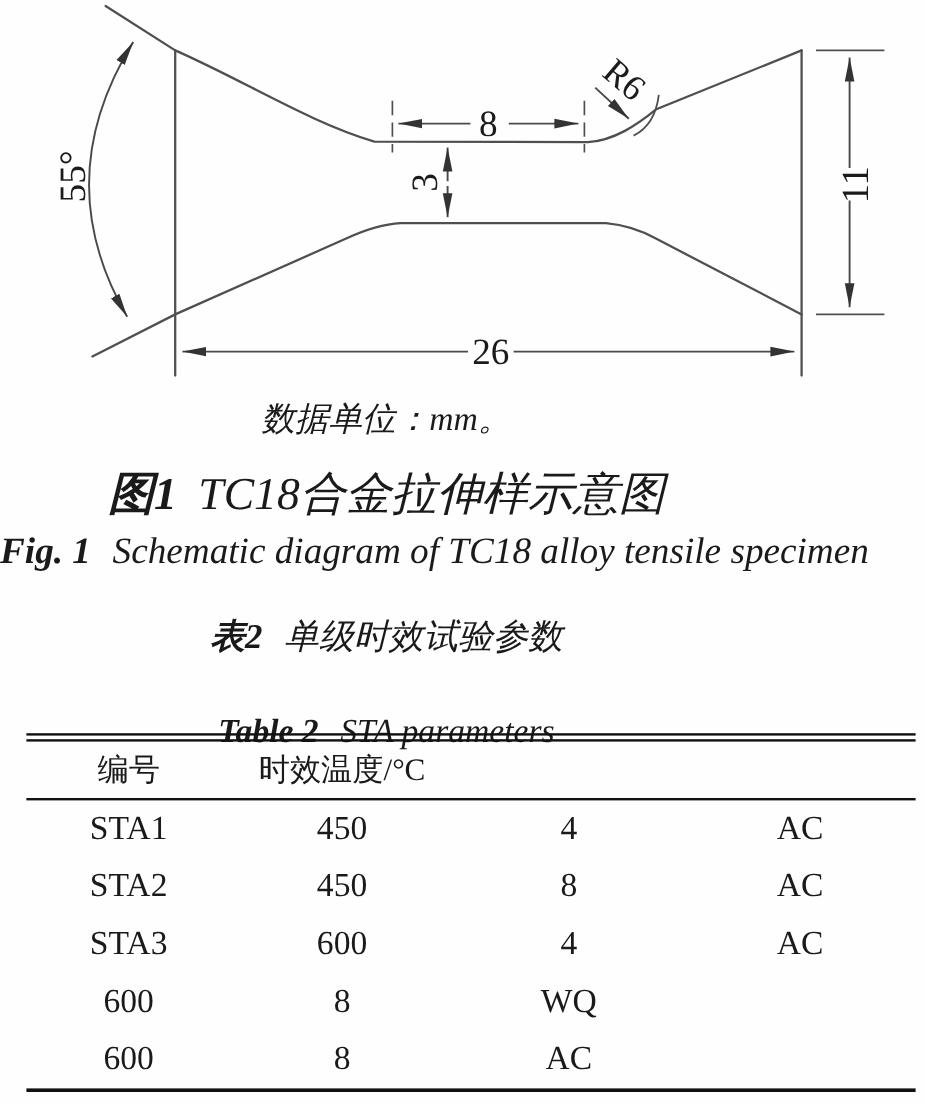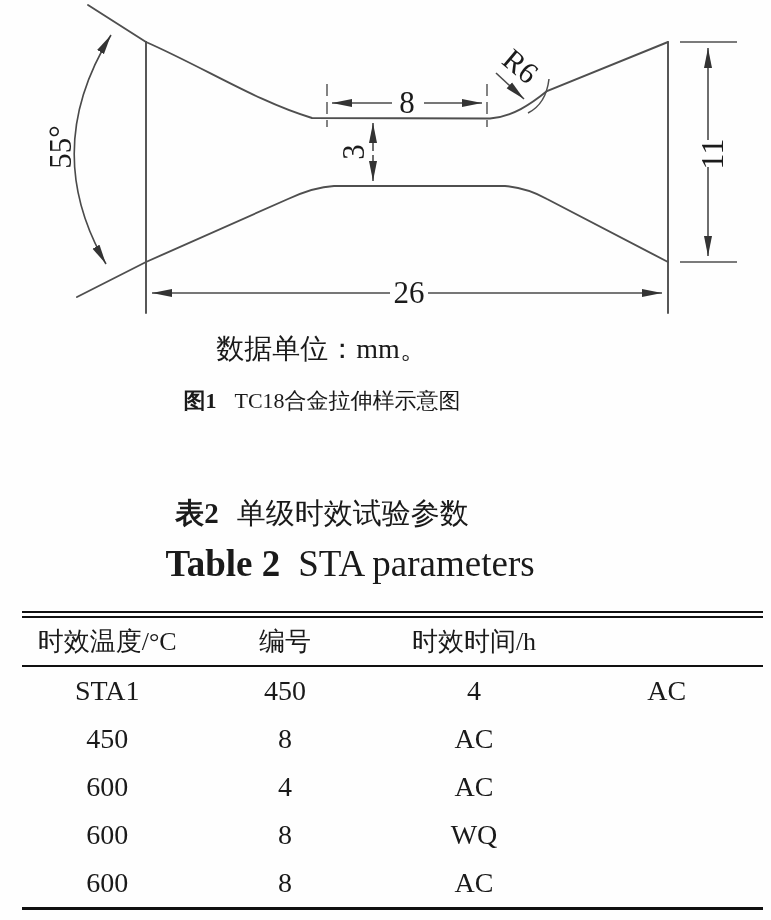--- a/index.html
+++ b/index.html
@@ -1,26 +1,26 @@
 <!DOCTYPE html>
 <html><head>
 <meta charset="utf-8">
 <style>
   html,body{margin:0;padding:0;background:#ffffff;}
   .page{
     position:relative;width:771px;height:920px;background:#fefefe;overflow:hidden;
     font-family:"Liberation Serif","DejaVu Serif",serif;color:#1a1a1a;
   }
   .diagram{position:absolute;left:0;top:0;}
-  .centered{position:absolute;left:0;width:644px;text-align:center;white-space:nowrap;}
+  .centered{position:absolute;left:0;width:644px;text-align:center;white-space:nowrap;font-style:italic;}
   .unit-note{top:330px;font-size:28px;}
-  .cap-cn{top:386px;font-size:22px;}
+  .cap-cn{top:386px;font-size:38px;}
   .cap-en{top:441px;font-size:31px;}
-  .ttl-cn{top:494px;font-size:29px;}
-  .ttl-en{top:542px;font-size:37px;margin-left:28px;}
+  .ttl-cn{top:511px;font-size:29px;}
+  .ttl-en{top:594px;font-size:28px;}
   .lbl{font-weight:700;margin-right:18px;}
   .tbl{
     position:absolute;left:22px;top:611px;width:741px;
     border-top:7px double #111;border-bottom:3px solid #111;
   }
   .trow{display:grid;grid-template-columns:23% 25% 26% 26%;align-items:center;}
   .thead{height:47px;border-bottom:2px solid #111;font-size:26px;}
   .tdata{height:48px;font-size:28px;}
   .cell{text-align:center;line-height:1;}
   svg text{fill:#1b1b1b;font-family:"Liberation Serif","DejaVu Serif",serif;}
@@ -73,46 +73,50 @@
     <text x="723" y="154" font-size="32" text-anchor="middle" transform="rotate(-90 723 154)">11</text>
     <text x="514" y="74" font-size="30" text-anchor="middle" transform="rotate(40 514 74)">R6</text>
     <text x="71" y="147" font-size="31" text-anchor="middle" transform="rotate(-90 71 147)">55°</text>
   </svg>
 
   <div class="centered unit-note">数据单位：mm。</div>
 
   <div class="centered cap-cn">
     <span class="lbl">图1</span><span>TC18合金拉伸样示意图</span>
   </div>
+  <div class="centered cap-en">
+    <span class="lbl">Fig. 1</span><span>Schematic diagram of TC18 alloy tensile specimen</span>
+  </div>
 
   <div class="centered ttl-cn">
     <span class="lbl">表2</span><span>单级时效试验参数</span>
   </div>
   <div class="centered ttl-en">
     <span class="lbl">Table 2</span><span>STA parameters</span>
   </div>
 
   <div class="tbl">
     <div class="trow thead">
+      <div class="cell">编号</div>
       <div class="cell">时效温度/°C</div>
-      <div class="cell">编号</div>
-      <div class="cell">时效时间/h</div>
     </div>
     <div class="trow tdata">
       <div class="cell">STA1</div>
       <div class="cell">450</div>
       <div class="cell">4</div>
       <div class="cell">AC</div>
     </div>
     <div class="trow tdata">
+      <div class="cell">STA2</div>
       <div class="cell">450</div>
       <div class="cell">8</div>
       <div class="cell">AC</div>
     </div>
     <div class="trow tdata">
+      <div class="cell">STA3</div>
       <div class="cell">600</div>
       <div class="cell">4</div>
       <div class="cell">AC</div>
     </div>
     <div class="trow tdata">
       <div class="cell">600</div>
       <div class="cell">8</div>
       <div class="cell">WQ</div>
     </div>
     <div class="trow tdata">

